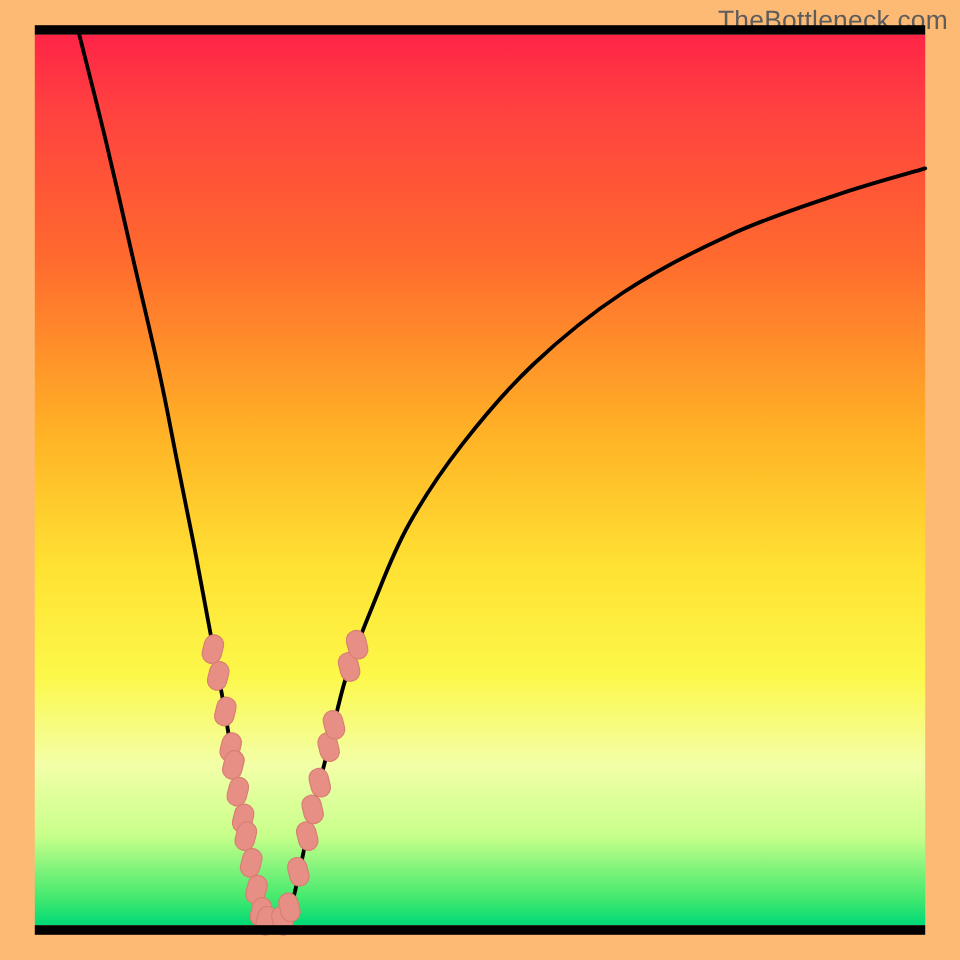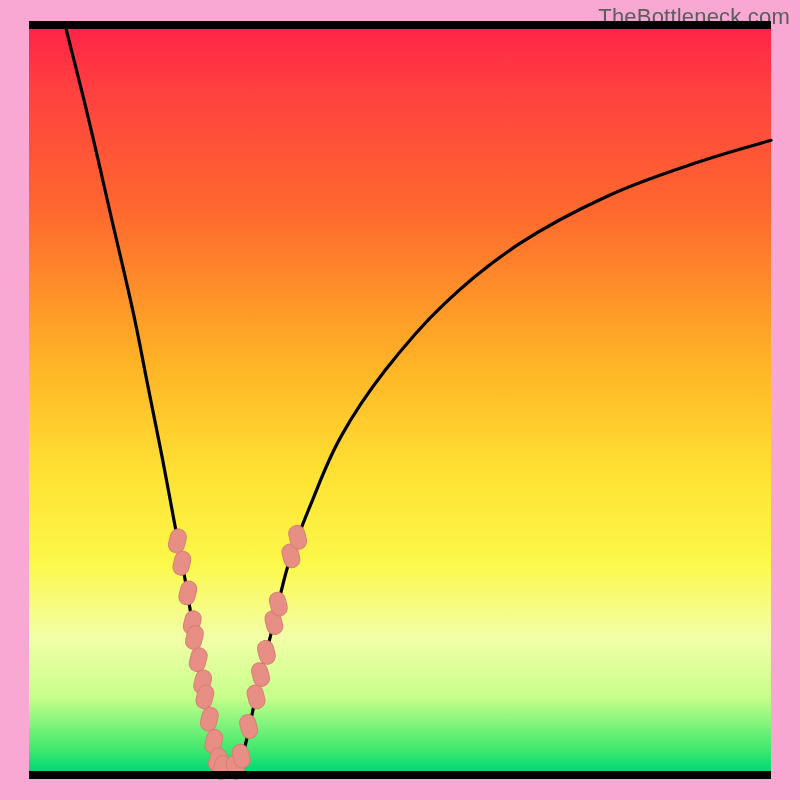--- a/index.html
+++ b/index.html
@@ -7,21 +7,21 @@
     padding: 0;
     width: 800px;
     height: 800px;
     overflow: hidden;
     font-family: Arial, Helvetica, sans-serif;
   }
   .stage {
     position: relative;
     width: 800px;
     height: 800px;
-    background: #f9a8d4;
+    background: #fdba74;
   }
   .plot-area {
     position: absolute;
     left: 29px;
     top: 29px;
     width: 742px;
     height: 742px;
     background: linear-gradient(
       to bottom,
       #ff2447 0%,

